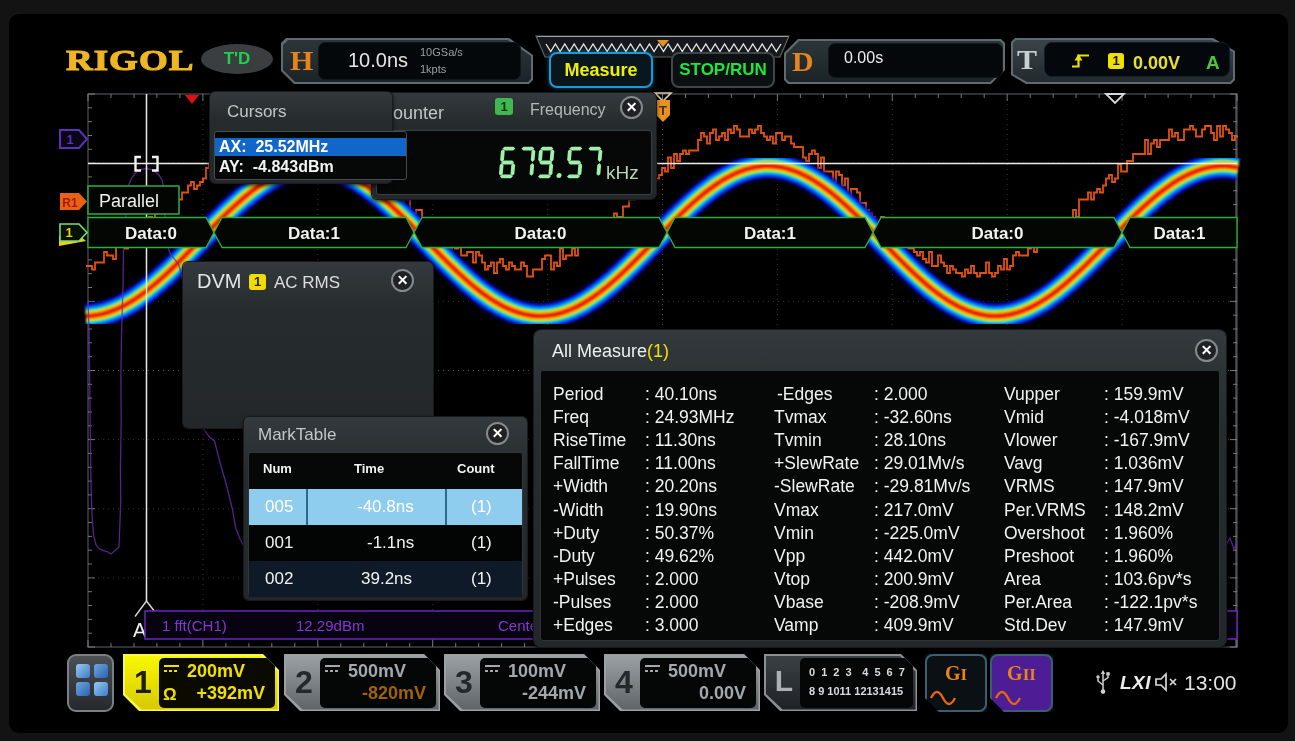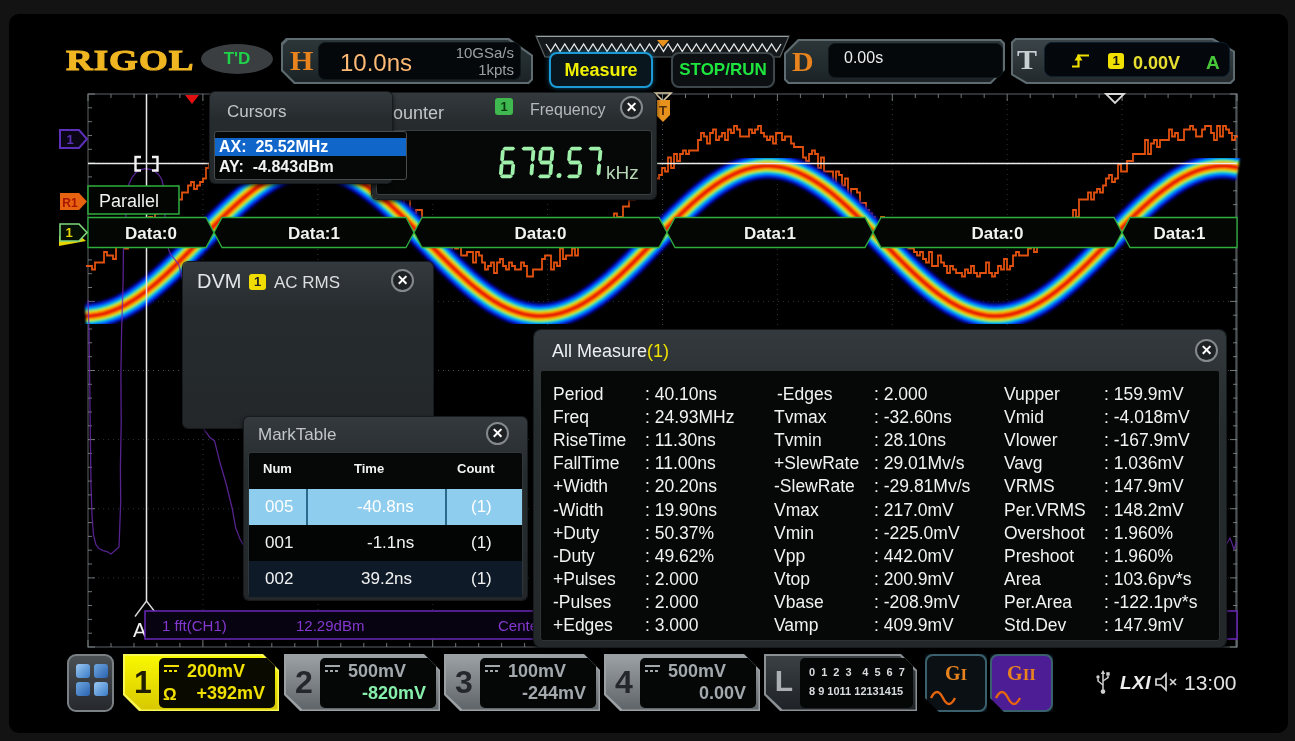--- a/index.html
+++ b/index.html
@@ -98,22 +98,22 @@
 
 </svg>
 
 <div class="abs serif" style="left:66px;top:42px;z-index:2;font-size:37px;font-weight:bold;color:#f0b622;letter-spacing:1px;-webkit-text-stroke:1.3px #f0b622;transform:scaleY(0.82);transform-origin:top">RIGOL</div>
 <div class="abs" style="left:201px;top:44px;z-index:2;width:72px;height:30px;border-radius:50%;background:#3a3e40;color:#1ed24a;font-weight:bold;font-size:17px;text-align:center;line-height:30px">T'D</div>
 
 <div class="abs" style="left:281px;top:38px;z-index:2;width:252px;height:46px;background:#5e6c72;clip-path:polygon(0 5px,5px 0,228px 0,252px 17px,252px 42px,248px 46px,13px 46px,0 33px)"></div>
 <div class="abs" style="left:283px;top:40px;z-index:2;width:248px;height:42px;background:linear-gradient(#2c3639,#1b2326);clip-path:polygon(0 5px,5px 0,225px 0,248px 16px,248px 39px,245px 42px,12px 42px,0 30px)"></div>
 <div class="abs serif" style="left:290px;top:46px;z-index:3;font-size:30px;font-weight:bold;color:#e8831e;transform:scaleY(0.88);transform-origin:top">H</div>
 <div class="abs" style="left:318px;top:42px;z-index:3;width:203px;height:38px;background:#05080a;border-radius:7px;border:1px solid #10181c"></div>
-<div class="abs" style="left:340px;top:49px;z-index:4;font-size:24px;color:#fdba74">10.0ns</div>
-<div class="abs" style="left:420px;top:44px;z-index:4;width:94px;text-align:right;font-size:15px;color:#9aa0a2;line-height:17px">10GSa/s<br>1kpts</div>
+<div class="abs" style="left:348px;top:49px;z-index:4;font-size:20px;color:#e5e5e5">10.0ns</div>
+<div class="abs" style="left:420px;top:44px;z-index:4;width:94px;font-size:11px;color:#9aa0a2;line-height:17px">10GSa/s<br>1kpts</div>
 
 <div class="abs" style="left:549px;top:52px;z-index:2;width:104px;height:36px;border:2px solid #1c9ad6;border-radius:8px;background:#0a161e;box-shadow:0 0 5px #1c9ad688;color:#eef000;font-weight:bold;font-size:18px;text-align:center;line-height:32px">Measure</div>
 <div class="abs" style="left:671px;top:52px;z-index:2;width:104px;height:36px;border:2px solid #3e484c;border-radius:8px;background:#0c1012;color:#1fe53f;font-weight:bold;font-size:17px;text-align:center;line-height:32px">STOP/RUN</div>
 
 <div class="abs" style="left:784px;top:39px;z-index:2;width:221px;height:45px;background:#5e6c72;clip-path:polygon(14px 0,217px 0,221px 4px,221px 31px,207px 45px,4px 45px,0 41px,0 14px)"></div>
 <div class="abs" style="left:786px;top:41px;z-index:2;width:217px;height:41px;background:linear-gradient(#2c3639,#1b2326);clip-path:polygon(13px 0,214px 0,217px 3px,217px 29px,204px 41px,3px 41px,0 38px,0 13px)"></div>
 <div class="abs serif" style="left:792px;top:47px;z-index:3;font-size:30px;font-weight:bold;color:#e8831e;transform:scaleY(0.88);transform-origin:top">D</div>
 <div class="abs" style="left:828px;top:43px;z-index:3;width:175px;height:35px;background:#05080a;border-radius:7px;border:1px solid #10181c"></div>
 <div class="abs" style="left:844px;top:49px;z-index:4;font-size:16px;color:#ececec">0.00s</div>
 
@@ -302,21 +302,21 @@
     <div style="position:absolute;right:10px;top:25px;color:#f0e000;font-size:18px;font-weight:bold">+392mV</div>
   </div>
 </div>
 <div class="abs" style="left:284px;top:654px;z-index:4;width:156px;height:57px;background:#9aa0a4;clip-path:polygon(0 0, 140px 0, 156px 16px, 156px 57px, 16px 57px, 0 41px)">
   <div style="position:absolute;left:1.5px;top:1.5px;width:153px;height:54px;background:linear-gradient(#9aa0a4,#5e6468);clip-path:polygon(0 0, 137px 0, 153px 16px, 153px 54px, 17px 54px, 0 38px)"></div>
   <div style="position:absolute;left:4px;top:10px;width:32px;text-align:center;color:#24282a;font-size:32px;font-weight:bold">2</div>
   <div style="position:absolute;left:36px;top:3.5px;width:116px;height:50px;background:#050707;border-radius:5px">
     <span style="position:absolute;left:5px;top:7px;width:15px;height:2.5px;background:#a2a8ac"></span>
       <span style="position:absolute;left:5px;top:12px;width:15px;height:2px;background:linear-gradient(90deg,#a2a8ac 0 3px,transparent 3px 5px,#a2a8ac 5px 8px,transparent 8px 10px,#a2a8ac 10px 13px,transparent 13px 15px)"></span>
     <div style="position:absolute;left:28px;top:3px;color:#a2a8ac;font-size:18px;font-weight:bold">500mV</div>
-    <div style="position:absolute;right:10px;top:25px;color:#86efac;font-size:18px;font-weight:bold">-820mV</div>
+    <div style="position:absolute;right:10px;top:25px;color:#a16207;font-size:18px;font-weight:bold">-820mV</div>
   </div>
 </div>
 <div class="abs" style="left:444px;top:654px;z-index:4;width:156px;height:57px;background:#9aa0a4;clip-path:polygon(0 0, 140px 0, 156px 16px, 156px 57px, 16px 57px, 0 41px)">
   <div style="position:absolute;left:1.5px;top:1.5px;width:153px;height:54px;background:linear-gradient(#9aa0a4,#5e6468);clip-path:polygon(0 0, 137px 0, 153px 16px, 153px 54px, 17px 54px, 0 38px)"></div>
   <div style="position:absolute;left:4px;top:10px;width:32px;text-align:center;color:#24282a;font-size:32px;font-weight:bold">3</div>
   <div style="position:absolute;left:36px;top:3.5px;width:116px;height:50px;background:#050707;border-radius:5px">
     <span style="position:absolute;left:5px;top:7px;width:15px;height:2.5px;background:#a2a8ac"></span>
       <span style="position:absolute;left:5px;top:12px;width:15px;height:2px;background:linear-gradient(90deg,#a2a8ac 0 3px,transparent 3px 5px,#a2a8ac 5px 8px,transparent 8px 10px,#a2a8ac 10px 13px,transparent 13px 15px)"></span>
     <div style="position:absolute;left:28px;top:3px;color:#a2a8ac;font-size:18px;font-weight:bold">100mV</div>
     <div style="position:absolute;right:10px;top:25px;color:#a2a8ac;font-size:18px;font-weight:bold">-244mV</div>

